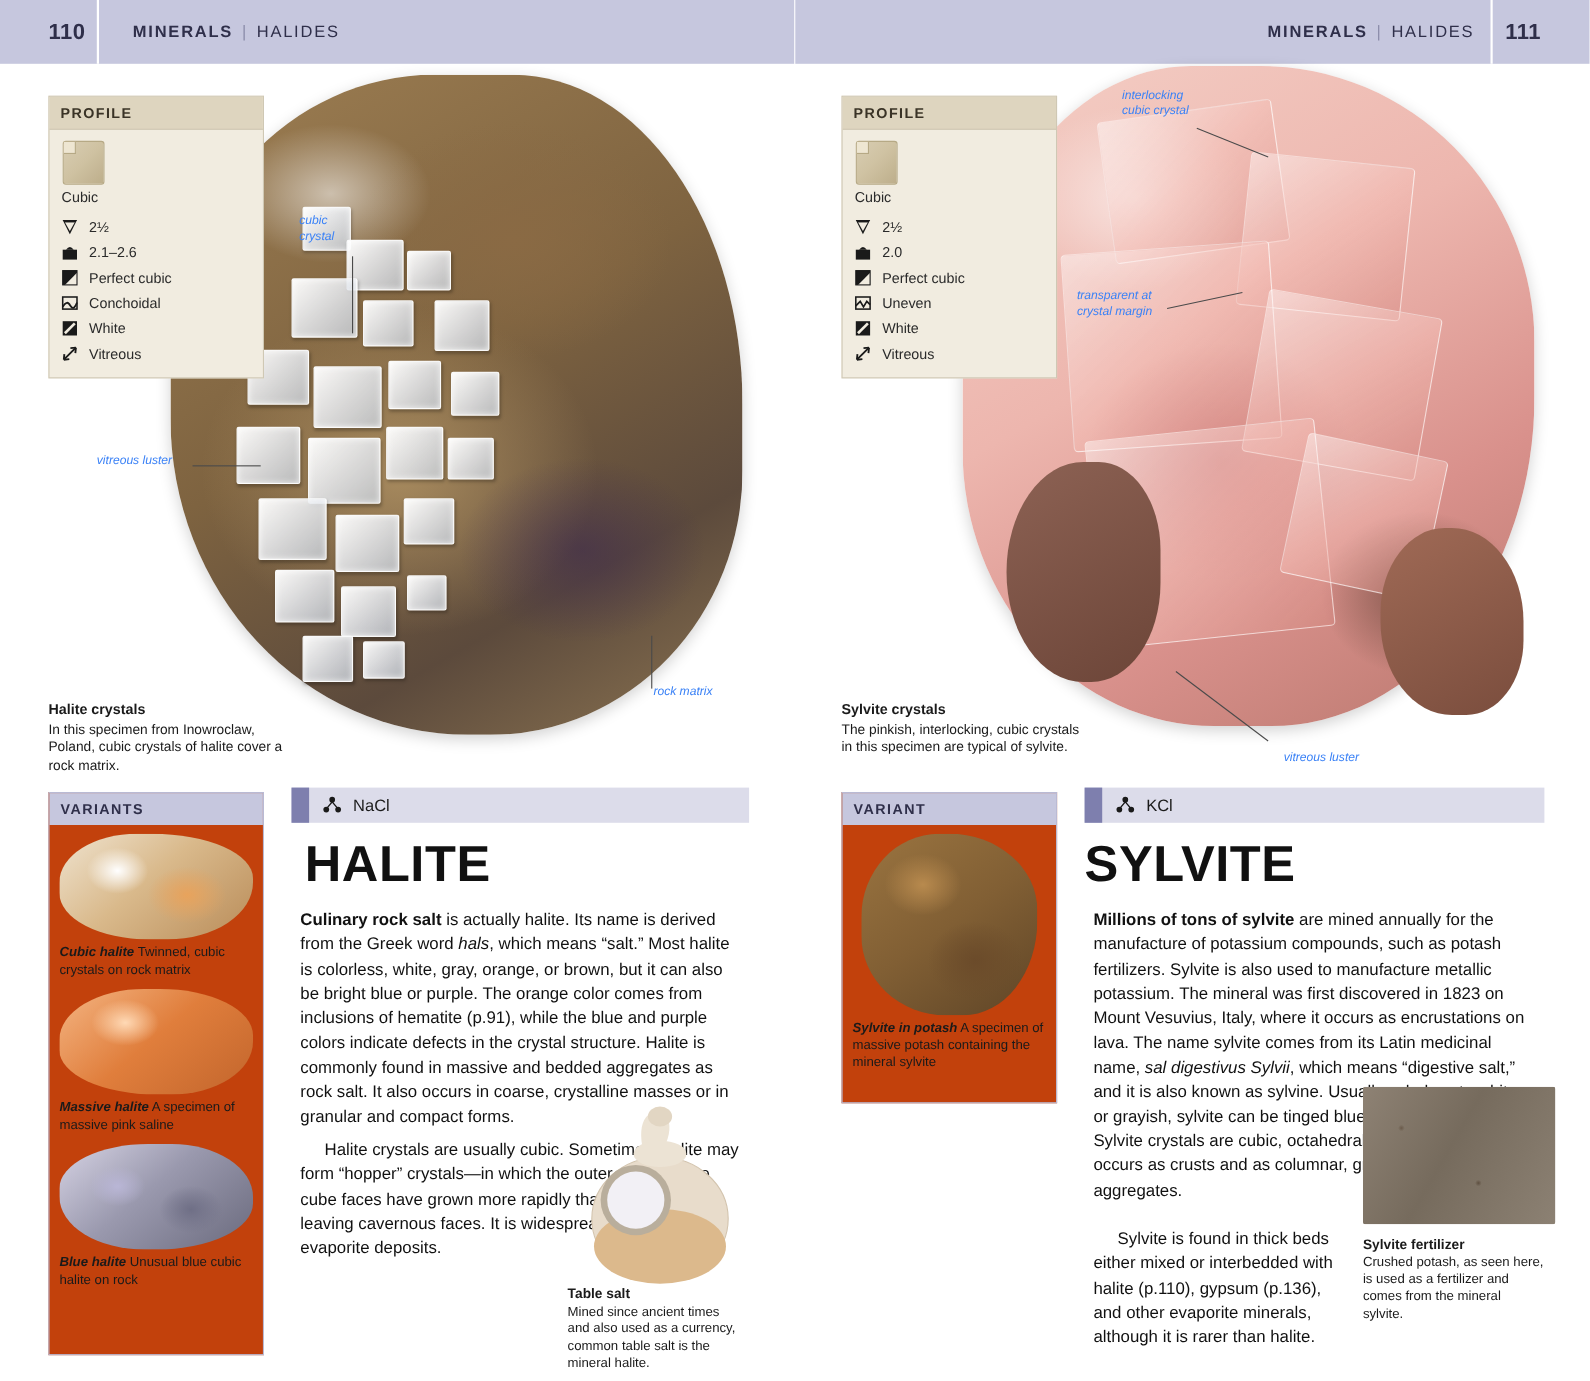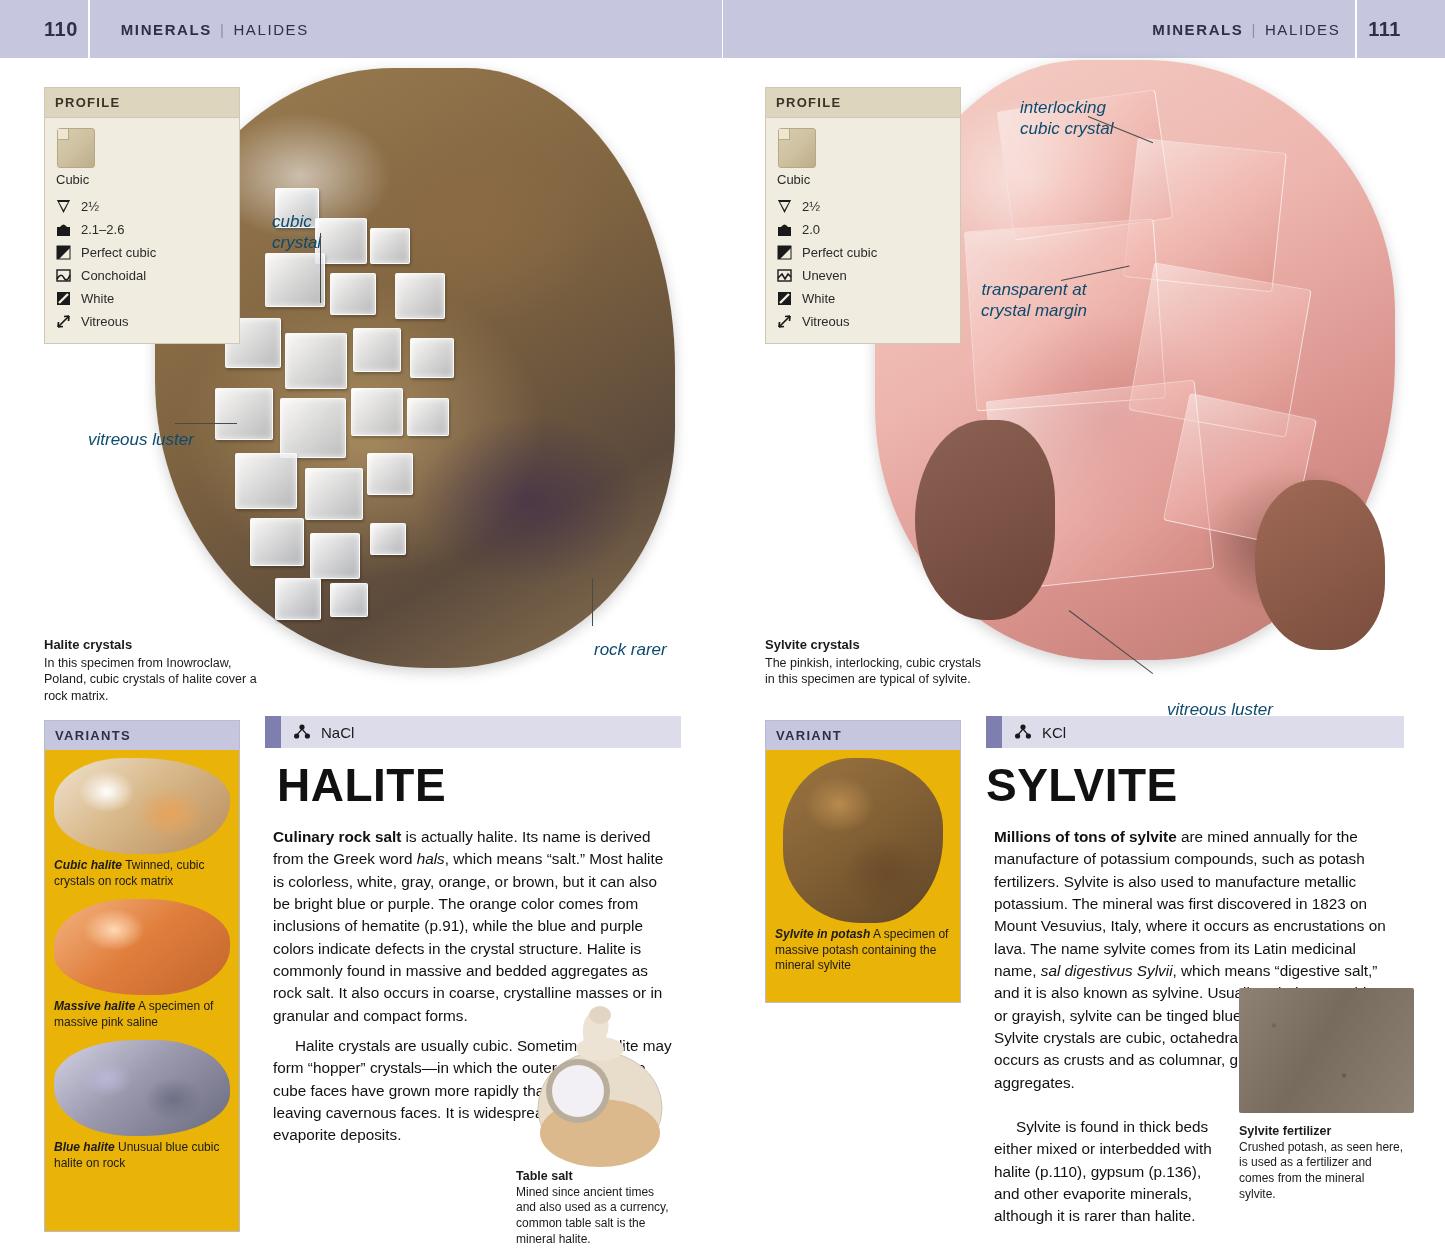--- a/index.html
+++ b/index.html
@@ -98,30 +98,30 @@
   }
   .syl-facet {
     position:absolute;
     background: linear-gradient(140deg, rgba(255,255,255,.45), rgba(244,190,182,.5) 50%, rgba(214,139,131,.45));
     border:1px solid rgba(255,255,255,.5);
     border-radius:4px;
   }
 
   
   .callout {
-    position:absolute; font-size:17px; font-style:italic; color:#0c4a6e; line-height:1.25;margin-top:16px;
+    position:absolute; font-size:11px; font-style:italic; color:#3b82f6; line-height:1.25;
   }
   .leader { position:absolute; background:#4a4a4a; }
 
   
   .caption { position:absolute; width:225px; font-size:12.5px; line-height:1.35; color:#1a1a1a; }
   .caption b { display:block; font-size:13px; margin-bottom:1px; }
 
   
-  .variants { position:absolute; width:196px; border:1px solid #b9bad4; background:#eab308; }
+  .variants { position:absolute; width:196px; border:1px solid #b9bad4; background:#c2410c; }
   .variants .vtitle {
     background:#c6c7de; color:#2f2f4a; font-size:13px; font-weight:bold;
     letter-spacing:1.3px; padding:7px 10px;
   }
   .variants .vbody { padding:8px 9px 10px 9px; }
   .vitem { margin-bottom:10px; }
   .vimg { width:176px; height:96px; border-radius:3px; }
   .vcap { font-size:12px; line-height:1.3; margin-top:4px; }
   .vcap b { font-weight:bold;font-style:italic; }
 
@@ -288,21 +288,21 @@
       </div>
     </div>
 
     <div class="callout" style="left:272px; top:137px; width:70px; white-space:pre-line;">cubic
 crystal</div>
     <div class="leader" style="left:320px; top:175px; width:1px; height:70px;"></div>
 
     <div class="callout" style="left:88px; top:355px;">vitreous luster</div>
     <div class="leader" style="left:175px; top:365px; width:62px; height:1px;"></div>
 
-    <div class="callout" style="left:594px; top:565px;">rock rarer</div>
+    <div class="callout" style="left:594px; top:565px;">rock matrix</div>
     <div class="leader" style="left:592px; top:520px; width:1px; height:48px;"></div>
 
     <div class="caption" style="left:44px; top:578px;">
       <b>Halite crystals</b>
       <span>In this specimen from Inowroclaw, Poland, cubic crystals of halite cover a rock matrix.</span>
     </div>
 
     <div class="variants" style="left:44px; top:662px; height:512px;">
       <div class="vtitle">VARIANTS</div>
       <div class="vbody">
@@ -466,21 +466,21 @@
           </span>
           <span>Vitreous</span>
         </div>
       </div>
     </div>
 
     <div class="callout" style="left:297px; top:23px; width:120px; white-space:pre-line;">interlocking
 cubic crystal</div>
     <div class="leader" style="left:365px; top:58px; width:70px; height:1px; transform:rotate(22deg); transform-origin:left center;"></div>
 
-    <div class="callout" style="left:256px; top:205px; width:110px; white-space:pre-line;text-align:center;">transparent at
+    <div class="callout" style="left:256px; top:205px; width:110px; white-space:pre-line;">transparent at
 crystal margin</div>
     <div class="leader" style="left:338px; top:222px; width:70px; height:1px; transform:rotate(-12deg); transform-origin:left center;"></div>
 
     <div class="callout" style="left:444px; top:625px;">vitreous luster</div>
     <div class="leader" style="left:346px; top:552px; width:105px; height:1px; transform:rotate(37deg); transform-origin:left center;"></div>
 
     <div class="caption" style="left:42px; top:578px;">
       <b>Sylvite crystals</b>
       <span>The pinkish, interlocking, cubic crystals in this specimen are typical of sylvite.</span>
     </div>

